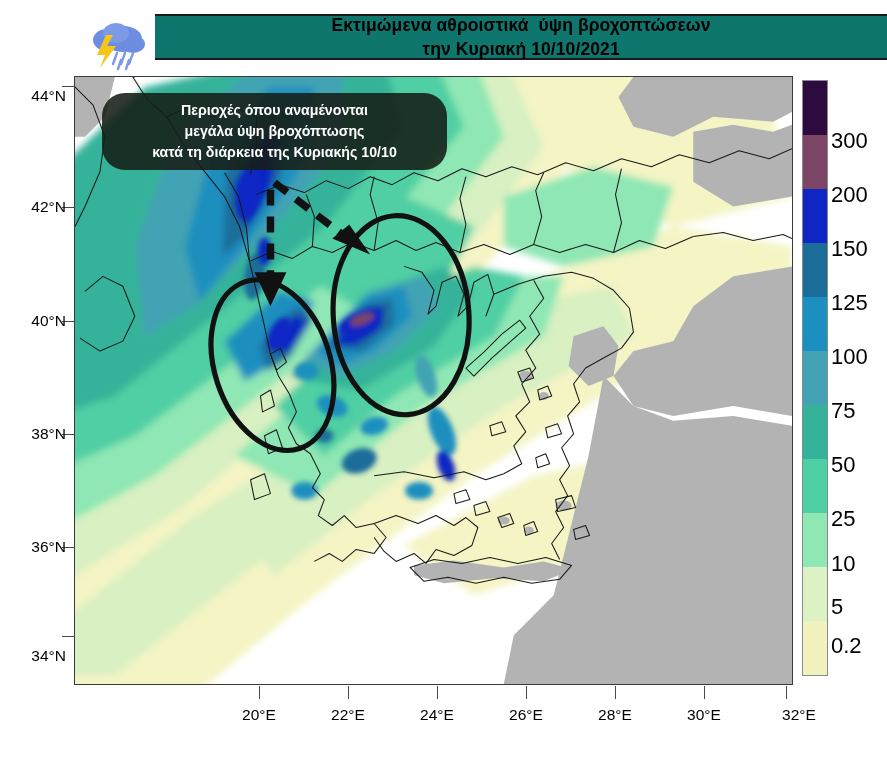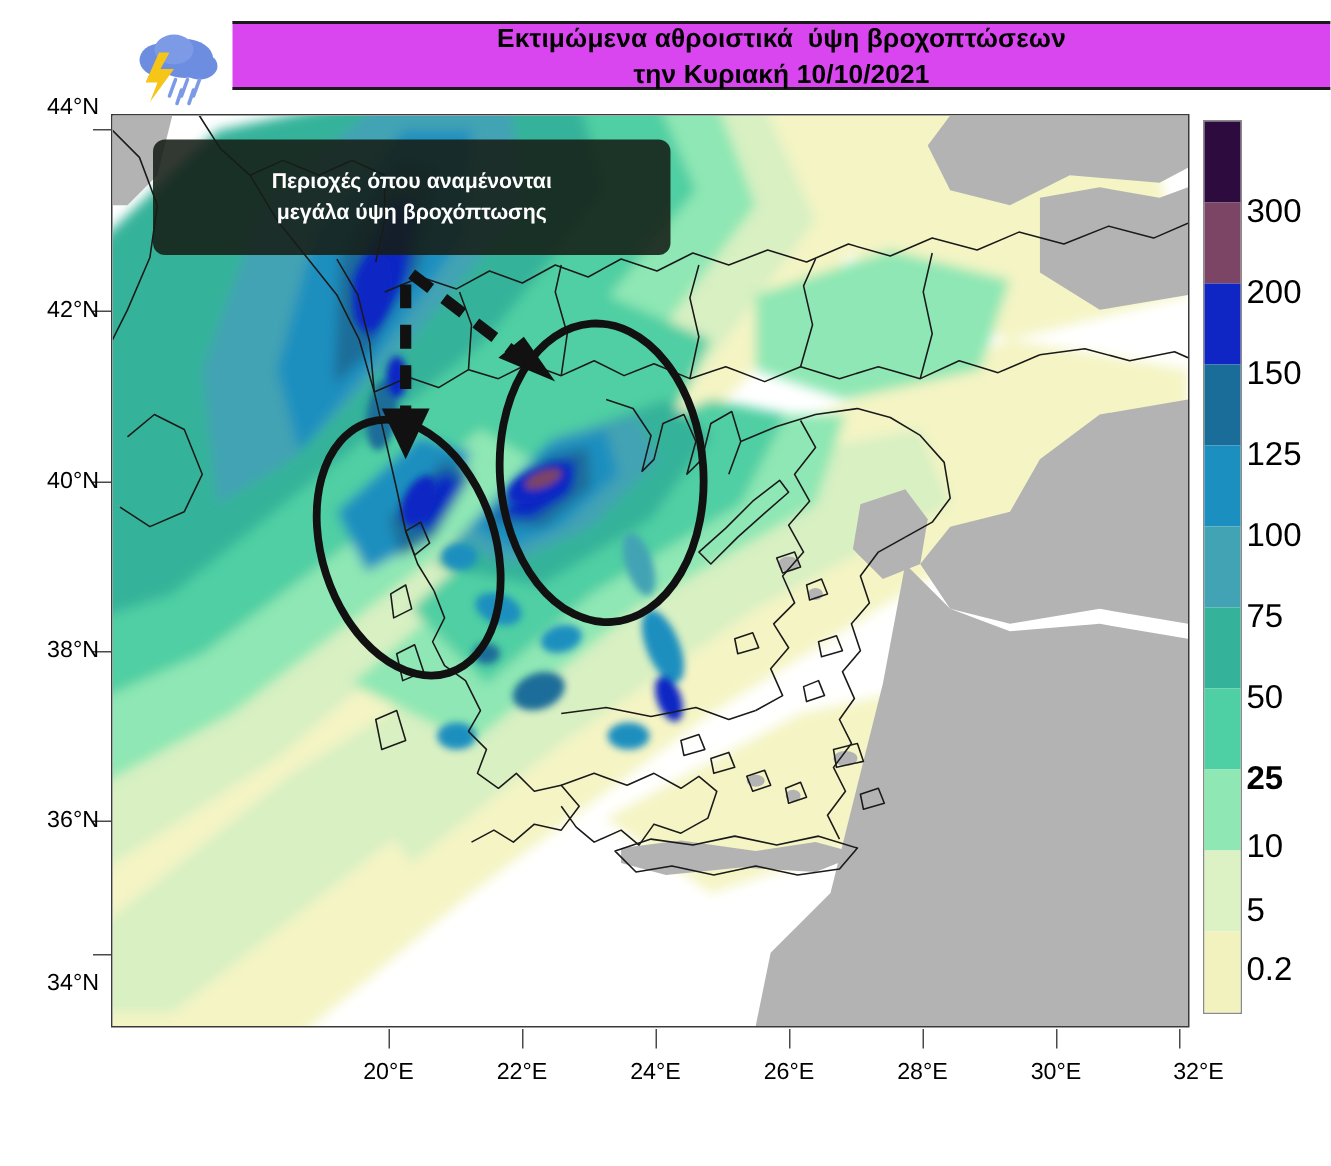--- a/index.html
+++ b/index.html
@@ -11,21 +11,21 @@
     position: relative;
     overflow: hidden;
     font-family: "Liberation Sans", sans-serif;
   }
   #root { position: absolute; inset: 0; }
 
   
   .titlebar {
     position: absolute;
     left: 155px; top: 14px; width: 732px; height: 46px;
-    background: #d946ef;
+    background: #0f766e;
     border-top: 2px solid #1a1a1a;
     border-bottom: 2px solid #1a1a1a;
     box-sizing: border-box;
     display: flex; flex-direction: column;
     align-items: center; justify-content: center;
   }
   .titlebar .tline {
     color: #000;
     font-weight: bold;
     font-size: 17.5px;
@@ -76,21 +76,21 @@
   .cbar-lab {
     position: absolute; left: 831px;
     transform: translateY(-50%);
     font-size: 22px; color: #000; white-space: nowrap;
   }
 
   
   .callout {
     position: absolute; left: 101px; top: 92px; width: 345px; height: 77px;
     background: rgba(22,30,22,0.88);
-    border-radius: 8px;
+    border-radius: 23px;
     display: flex; flex-direction: column;
     align-items: center; justify-content: center;
   }
   .callout .cline {
     color: #ffffff; font-weight: bold; font-size: 14.2px;
     line-height: 21px; white-space: pre; text-align: center;
   }
 
   
   .credit {
@@ -314,31 +314,32 @@
         <polygon points="296,178 258,162 275,148" fill="#111111"></polygon>
 
         <ellipse cx="198" cy="289" rx="58" ry="88" transform="rotate(-18 198 289)" fill="none" stroke="#111111" stroke-width="5.2"></ellipse>
         <ellipse cx="327" cy="239" rx="68" ry="100" transform="rotate(-4 327 239)" fill="none" stroke="#111111" stroke-width="5.2"></ellipse>
       </g>
     </svg>
 
     <div class="callout" style="left:27px; top:16px;">
       <div class="cline">Περιοχές όπου αναμένονται</div>
       <div class="cline">μεγάλα ύψη βροχόπτωσης</div>
+      <div class="cline">κατά τη διάρκεια της Κυριακής 10/10</div>
     </div>
   </div>
 
   <div class="ylab-col">
     <div class="ytick" style="top:86px;"></div>
     <div class="ytick" style="top:207px;"></div>
     <div class="ytick" style="top:321px;"></div>
     <div class="ytick" style="top:434px;"></div>
     <div class="ytick" style="top:547px;"></div>
     <div class="ytick" style="top:636px;"></div>
-    <div class="ylab" style="top:72px;">44°N</div>
+    <div class="ylab" style="top:96px;">44°N</div>
     <div class="ylab" style="top:207px;">42°N</div>
     <div class="ylab" style="top:321px;">40°N</div>
     <div class="ylab" style="top:434px;">38°N</div>
     <div class="ylab" style="top:547px;">36°N</div>
     <div class="ylab" style="top:656px;text-align:right;">34°N</div>
   </div>
 
   <div class="xlab-row">
     <div class="xtick" style="left:259px;"></div>
     <div class="xtick" style="left:348px;"></div>
@@ -370,21 +371,21 @@
     <div class="cbar-band" style="top:540px; height:54px; background:#f2f2bf;"></div>
   </div>
   <div>
     <div class="cbar-lab" style="top:141px;">300</div>
     <div class="cbar-lab" style="top:195px;">200</div>
     <div class="cbar-lab" style="top:249px;">150</div>
     <div class="cbar-lab" style="top:303px;">125</div>
     <div class="cbar-lab" style="top:357px;">100</div>
     <div class="cbar-lab" style="top:411px;">75</div>
     <div class="cbar-lab" style="top:465px;">50</div>
-    <div class="cbar-lab" style="top:519px;font-weight:bold;">25</div>
+    <div class="cbar-lab" style="top:519px;">25</div>
     <div class="cbar-lab" style="top:564px;">10</div>
     <div class="cbar-lab" style="top:607px;">5</div>
     <div class="cbar-lab" style="top:646px;">0.2</div>
   </div>
 
 
 
 </div>
 
 </body></html>

